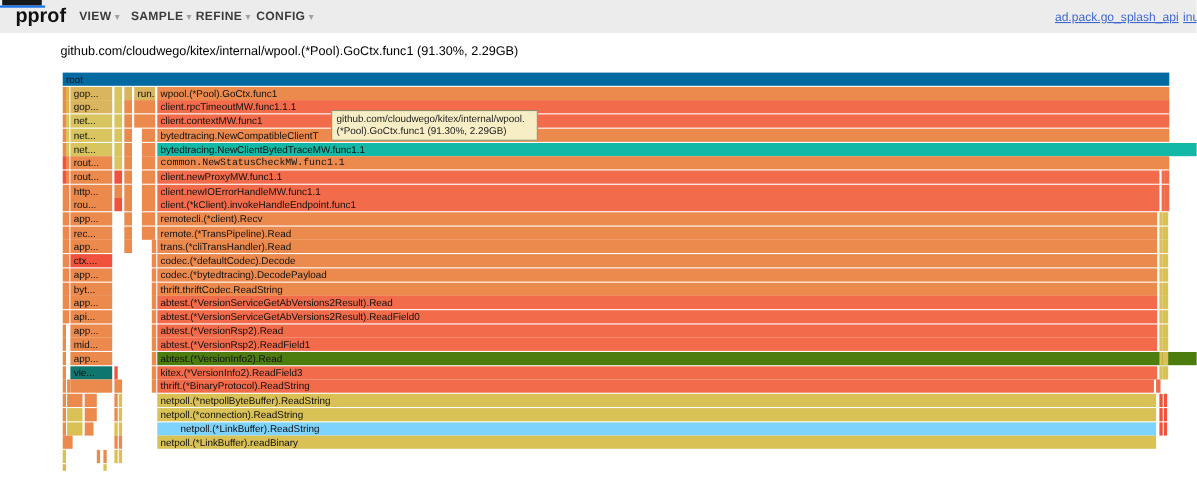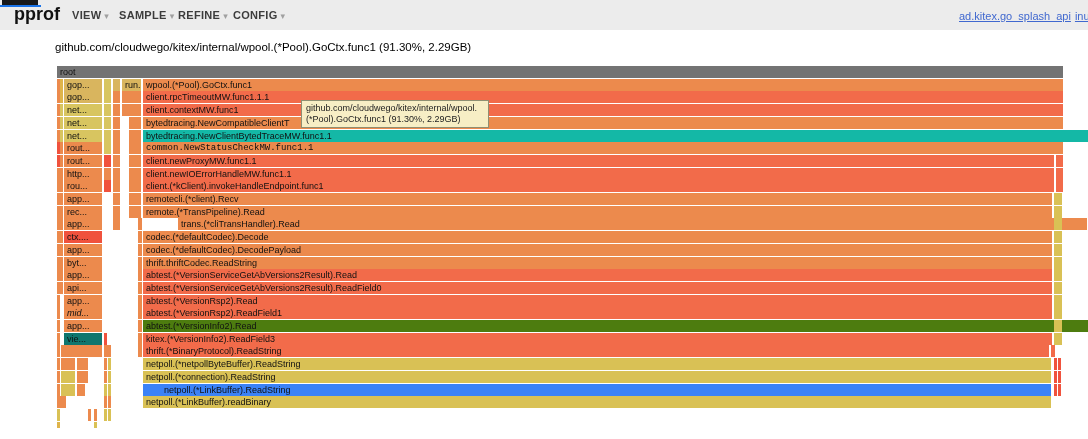--- a/index.html
+++ b/index.html
@@ -48,28 +48,28 @@
     </div>
     <div class="menu" style="left:178px">
       <span>REFINE</span><span class="caret">▾</span>
     </div>
     <div class="menu" style="left:233px">
       <span>CONFIG</span><span class="caret">▾</span>
     </div>
 
 
     <div class="toplinks">
-      <a href="#">ad.kitex.go_splash_api</a><a href="#">inuse_sp</a>
+      <a href="#">ad.pack.go_splash_api</a><a href="#">inuse_sp</a>
     </div>
   </div>
 
   <div class="title">github.com/cloudwego/kitex/internal/wpool.(*Pool).GoCtx.func1 (91.30%, 2.29GB)</div>
 
   <div id="flame">
-      <div class="cell" style="left: 57px; top: 66px; width: 1006px; height: 12px; background: #737373;">root</div>
+      <div class="cell" style="left: 57px; top: 66px; width: 1006px; height: 12px; background: #0369a1;">root</div>
       <div class="cell" style="left: 57px; top: 79px; width: 2px; height: 12px; background: rgb(236, 138, 77);"></div>
       <div class="cell" style="left: 60px; top: 79px; width: 2px; height: 12px; background: rgb(223, 180, 74);"></div>
       <div class="cell" style="left: 64px; top: 79px; width: 38px; height: 12px; background: rgb(217, 181, 94);">gop...</div>
       <div class="cell" style="left: 104px; top: 79px; width: 7px; height: 12px; background: rgb(216, 197, 96);"></div>
       <div class="cell" style="left: 113px; top: 79px; width: 7px; height: 12px; background: rgb(217, 181, 94);"></div>
       <div class="cell" style="left: 122px; top: 79px; width: 19px; height: 12px; background: rgb(217, 181, 94);">run...</div>
       <div class="cell" style="left: 143px; top: 79px; width: 920px; height: 12px; background: rgb(236, 138, 77);">wpool.(*Pool).GoCtx.func1</div>
       <div class="cell" style="left: 57px; top: 91px; width: 2px; height: 12px; background: rgb(236, 138, 77);"></div>
       <div class="cell" style="left: 60px; top: 91px; width: 2px; height: 12px; background: rgb(223, 180, 74);"></div>
       <div class="cell" style="left: 64px; top: 91px; width: 38px; height: 12px; background: rgb(217, 181, 94);">gop...</div>
@@ -146,35 +146,35 @@
       <div class="cell" style="left: 113px; top: 206px; width: 7px; height: 12px; background: rgb(236, 138, 77);"></div>
       <div class="cell" style="left: 129px; top: 206px; width: 12px; height: 12px; background: rgb(236, 138, 77);"></div>
       <div class="cell" style="left: 143px; top: 206px; width: 909px; height: 12px; background: rgb(236, 138, 77);">remote.(*TransPipeline).Read</div>
       <div class="cell" style="left: 1054px; top: 206px; width: 2px; height: 12px; background: rgb(217, 193, 85);"></div>
       <div class="cell" style="left: 1057px; top: 206px; width: 5px; height: 12px; background: rgb(217, 193, 85);"></div>
       <div class="cell" style="left: 57px; top: 218px; width: 2px; height: 12px; background: rgb(236, 138, 77);"></div>
       <div class="cell" style="left: 60px; top: 218px; width: 2px; height: 12px; background: rgb(236, 138, 77);"></div>
       <div class="cell" style="left: 64px; top: 218px; width: 38px; height: 12px; background: rgb(236, 138, 77);">app...</div>
       <div class="cell" style="left: 113px; top: 218px; width: 7px; height: 12px; background: rgb(236, 138, 77);"></div>
       <div class="cell" style="left: 138px; top: 218px; width: 4px; height: 12px; background: rgb(236, 138, 77);"></div>
-      <div class="cell" style="left: 143px; top: 218px; width: 909px; height: 12px; background: rgb(236, 138, 77); margin-left: 35px;">trans.(*cliTransHandler).Read</div>
+      <div class="cell" style="left: 143px; top: 218px; width: 909px; height: 12px; background: rgb(236, 138, 77);">trans.(*cliTransHandler).Read</div>
       <div class="cell" style="left: 1054px; top: 218px; width: 2px; height: 12px; background: rgb(217, 193, 85);"></div>
       <div class="cell" style="left: 1057px; top: 218px; width: 5px; height: 12px; background: rgb(217, 193, 85);"></div>
       <div class="cell" style="left: 57px; top: 231px; width: 2px; height: 12px; background: rgb(236, 138, 77);"></div>
       <div class="cell" style="left: 60px; top: 231px; width: 2px; height: 12px; background: rgb(236, 138, 77);"></div>
       <div class="cell" style="left: 64px; top: 231px; width: 38px; height: 12px; background: rgb(240, 82, 61);">ctx....</div>
       <div class="cell" style="left: 138px; top: 231px; width: 4px; height: 12px; background: rgb(236, 138, 77);"></div>
       <div class="cell" style="left: 143px; top: 231px; width: 909px; height: 12px; background: rgb(236, 138, 77);">codec.(*defaultCodec).Decode</div>
       <div class="cell" style="left: 1054px; top: 231px; width: 2px; height: 12px; background: rgb(217, 193, 85);"></div>
       <div class="cell" style="left: 1057px; top: 231px; width: 5px; height: 12px; background: rgb(217, 193, 85);"></div>
       <div class="cell" style="left: 57px; top: 244px; width: 2px; height: 12px; background: rgb(236, 138, 77);"></div>
       <div class="cell" style="left: 60px; top: 244px; width: 2px; height: 12px; background: rgb(236, 138, 77);"></div>
       <div class="cell" style="left: 64px; top: 244px; width: 38px; height: 12px; background: rgb(236, 138, 77);">app...</div>
       <div class="cell" style="left: 138px; top: 244px; width: 4px; height: 12px; background: rgb(236, 138, 77);"></div>
-      <div class="cell" style="left: 143px; top: 244px; width: 909px; height: 12px; background: rgb(236, 138, 77);">codec.(*defaultCodec).DecodePayload</div>
+      <div class="cell" style="left: 143px; top: 244px; width: 909px; height: 12px; background: rgb(236, 138, 77);">codec.(*bytedtracing).DecodePayload</div>
       <div class="cell" style="left: 1054px; top: 244px; width: 2px; height: 12px; background: rgb(217, 193, 85);"></div>
       <div class="cell" style="left: 1057px; top: 244px; width: 5px; height: 12px; background: rgb(217, 193, 85);"></div>
       <div class="cell" style="left: 57px; top: 257px; width: 2px; height: 12px; background: rgb(236, 138, 77);"></div>
       <div class="cell" style="left: 60px; top: 257px; width: 2px; height: 12px; background: rgb(236, 138, 77);"></div>
       <div class="cell" style="left: 64px; top: 257px; width: 38px; height: 12px; background: rgb(236, 138, 77);">byt...</div>
       <div class="cell" style="left: 138px; top: 257px; width: 4px; height: 12px; background: rgb(236, 138, 77);"></div>
       <div class="cell" style="left: 143px; top: 257px; width: 909px; height: 12px; background: rgb(236, 138, 77);">thrift.thriftCodec.ReadString</div>
       <div class="cell" style="left: 1054px; top: 257px; width: 2px; height: 12px; background: rgb(217, 193, 85);"></div>
       <div class="cell" style="left: 1057px; top: 257px; width: 5px; height: 12px; background: rgb(217, 193, 85);"></div>
       <div class="cell" style="left: 57px; top: 269px; width: 2px; height: 12px; background: rgb(236, 138, 77);"></div>
@@ -191,21 +191,21 @@
       <div class="cell" style="left: 143px; top: 282px; width: 909px; height: 12px; background: rgb(242, 107, 74);">abtest.(*VersionServiceGetAbVersions2Result).ReadField0</div>
       <div class="cell" style="left: 1054px; top: 282px; width: 2px; height: 12px; background: rgb(217, 193, 85);"></div>
       <div class="cell" style="left: 1057px; top: 282px; width: 5px; height: 12px; background: rgb(217, 193, 85);"></div>
       <div class="cell" style="left: 57px; top: 295px; width: 2px; height: 12px; background: rgb(236, 138, 77);"></div>
       <div class="cell" style="left: 64px; top: 295px; width: 38px; height: 12px; background: rgb(236, 138, 77);">app...</div>
       <div class="cell" style="left: 138px; top: 295px; width: 4px; height: 12px; background: rgb(236, 138, 77);"></div>
       <div class="cell" style="left: 143px; top: 295px; width: 909px; height: 12px; background: rgb(242, 107, 74);">abtest.(*VersionRsp2).Read</div>
       <div class="cell" style="left: 1054px; top: 295px; width: 2px; height: 12px; background: rgb(217, 193, 85);"></div>
       <div class="cell" style="left: 1057px; top: 295px; width: 5px; height: 12px; background: rgb(217, 193, 85);"></div>
       <div class="cell" style="left: 57px; top: 307px; width: 2px; height: 12px; background: rgb(236, 138, 77);"></div>
-      <div class="cell" style="left: 64px; top: 307px; width: 38px; height: 12px; background: rgb(236, 138, 77); font-style: italic;">mid...</div>
+      <div class="cell" style="left: 64px; top: 307px; width: 38px; height: 12px; background: rgb(236, 138, 77);">mid...</div>
       <div class="cell" style="left: 138px; top: 307px; width: 4px; height: 12px; background: rgb(236, 138, 77);"></div>
       <div class="cell" style="left: 143px; top: 307px; width: 909px; height: 12px; background: rgb(242, 107, 74);">abtest.(*VersionRsp2).ReadField1</div>
       <div class="cell" style="left: 1054px; top: 307px; width: 2px; height: 12px; background: rgb(217, 193, 85);"></div>
       <div class="cell" style="left: 1057px; top: 307px; width: 5px; height: 12px; background: rgb(217, 193, 85);"></div>
       <div class="cell" style="left: 57px; top: 320px; width: 2px; height: 12px; background: rgb(236, 138, 77);"></div>
       <div class="cell" style="left: 64px; top: 320px; width: 38px; height: 12px; background: rgb(236, 138, 77);">app...</div>
       <div class="cell" style="left: 138px; top: 320px; width: 4px; height: 12px; background: rgb(236, 138, 77);"></div>
       <div class="cell" style="left: 143px; top: 320px; width: 1002px; height: 12px; background: #4d7c0f;">abtest.(*VersionInfo2).Read</div>
       <div class="cell" style="left: 1054px; top: 320px; width: 2px; height: 12px; background: rgb(217, 193, 85);"></div>
       <div class="cell" style="left: 1057px; top: 320px; width: 5px; height: 12px; background: rgb(217, 193, 85);"></div>
@@ -237,21 +237,21 @@
       <div class="cell" style="left: 104px; top: 371px; width: 3px; height: 12px; background: rgb(236, 138, 77);"></div>
       <div class="cell" style="left: 108px; top: 371px; width: 2px; height: 12px; background: rgb(217, 193, 85);"></div>
       <div class="cell" style="left: 143px; top: 371px; width: 908px; height: 12px; background: rgb(217, 193, 85);">netpoll.(*connection).ReadString</div>
       <div class="cell" style="left: 1054px; top: 371px; width: 2px; height: 12px; background: rgb(240, 82, 61);"></div>
       <div class="cell" style="left: 1058px; top: 371px; width: 3px; height: 12px; background: rgb(240, 82, 61);"></div>
       <div class="cell" style="left: 57px; top: 384px; width: 2px; height: 12px; background: rgb(236, 138, 77);"></div>
       <div class="cell" style="left: 61px; top: 384px; width: 14px; height: 12px; background: rgb(217, 193, 85);"></div>
       <div class="cell" style="left: 77px; top: 384px; width: 8px; height: 12px; background: rgb(236, 138, 77);"></div>
       <div class="cell" style="left: 104px; top: 384px; width: 3px; height: 12px; background: rgb(217, 193, 85);"></div>
       <div class="cell" style="left: 108px; top: 384px; width: 2px; height: 12px; background: rgb(217, 193, 85);"></div>
-      <div class="cell" style="left: 143px; top: 384px; width: 908px; height: 12px; background: #3b82f6; padding-left: 21px;">netpoll.(*LinkBuffer).ReadString</div>
+      <div class="cell" style="left: 143px; top: 384px; width: 908px; height: 12px; background: #7dd3fc; padding-left: 21px;">netpoll.(*LinkBuffer).ReadString</div>
       <div class="cell" style="left: 1054px; top: 384px; width: 2px; height: 12px; background: rgb(240, 82, 61);"></div>
       <div class="cell" style="left: 1058px; top: 384px; width: 3px; height: 12px; background: rgb(240, 82, 61);"></div>
       <div class="cell" style="left: 57px; top: 396px; width: 9px; height: 12px; background: rgb(236, 138, 77);"></div>
       <div class="cell" style="left: 104px; top: 396px; width: 3px; height: 12px; background: rgb(236, 138, 77);"></div>
       <div class="cell" style="left: 108px; top: 396px; width: 2px; height: 12px; background: rgb(236, 138, 77);"></div>
       <div class="cell" style="left: 143px; top: 396px; width: 908px; height: 12px; background: rgb(217, 193, 85);">netpoll.(*LinkBuffer).readBinary</div>
       <div class="cell" style="left: 57px; top: 409px; width: 2px; height: 12px; background: rgb(217, 193, 85);"></div>
       <div class="cell" style="left: 88px; top: 409px; width: 3px; height: 12px; background: rgb(236, 138, 77);"></div>
       <div class="cell" style="left: 94px; top: 409px; width: 2px; height: 12px; background: rgb(236, 138, 77);"></div>
       <div class="cell" style="left: 104px; top: 409px; width: 2px; height: 12px; background: rgb(217, 193, 85);"></div>

